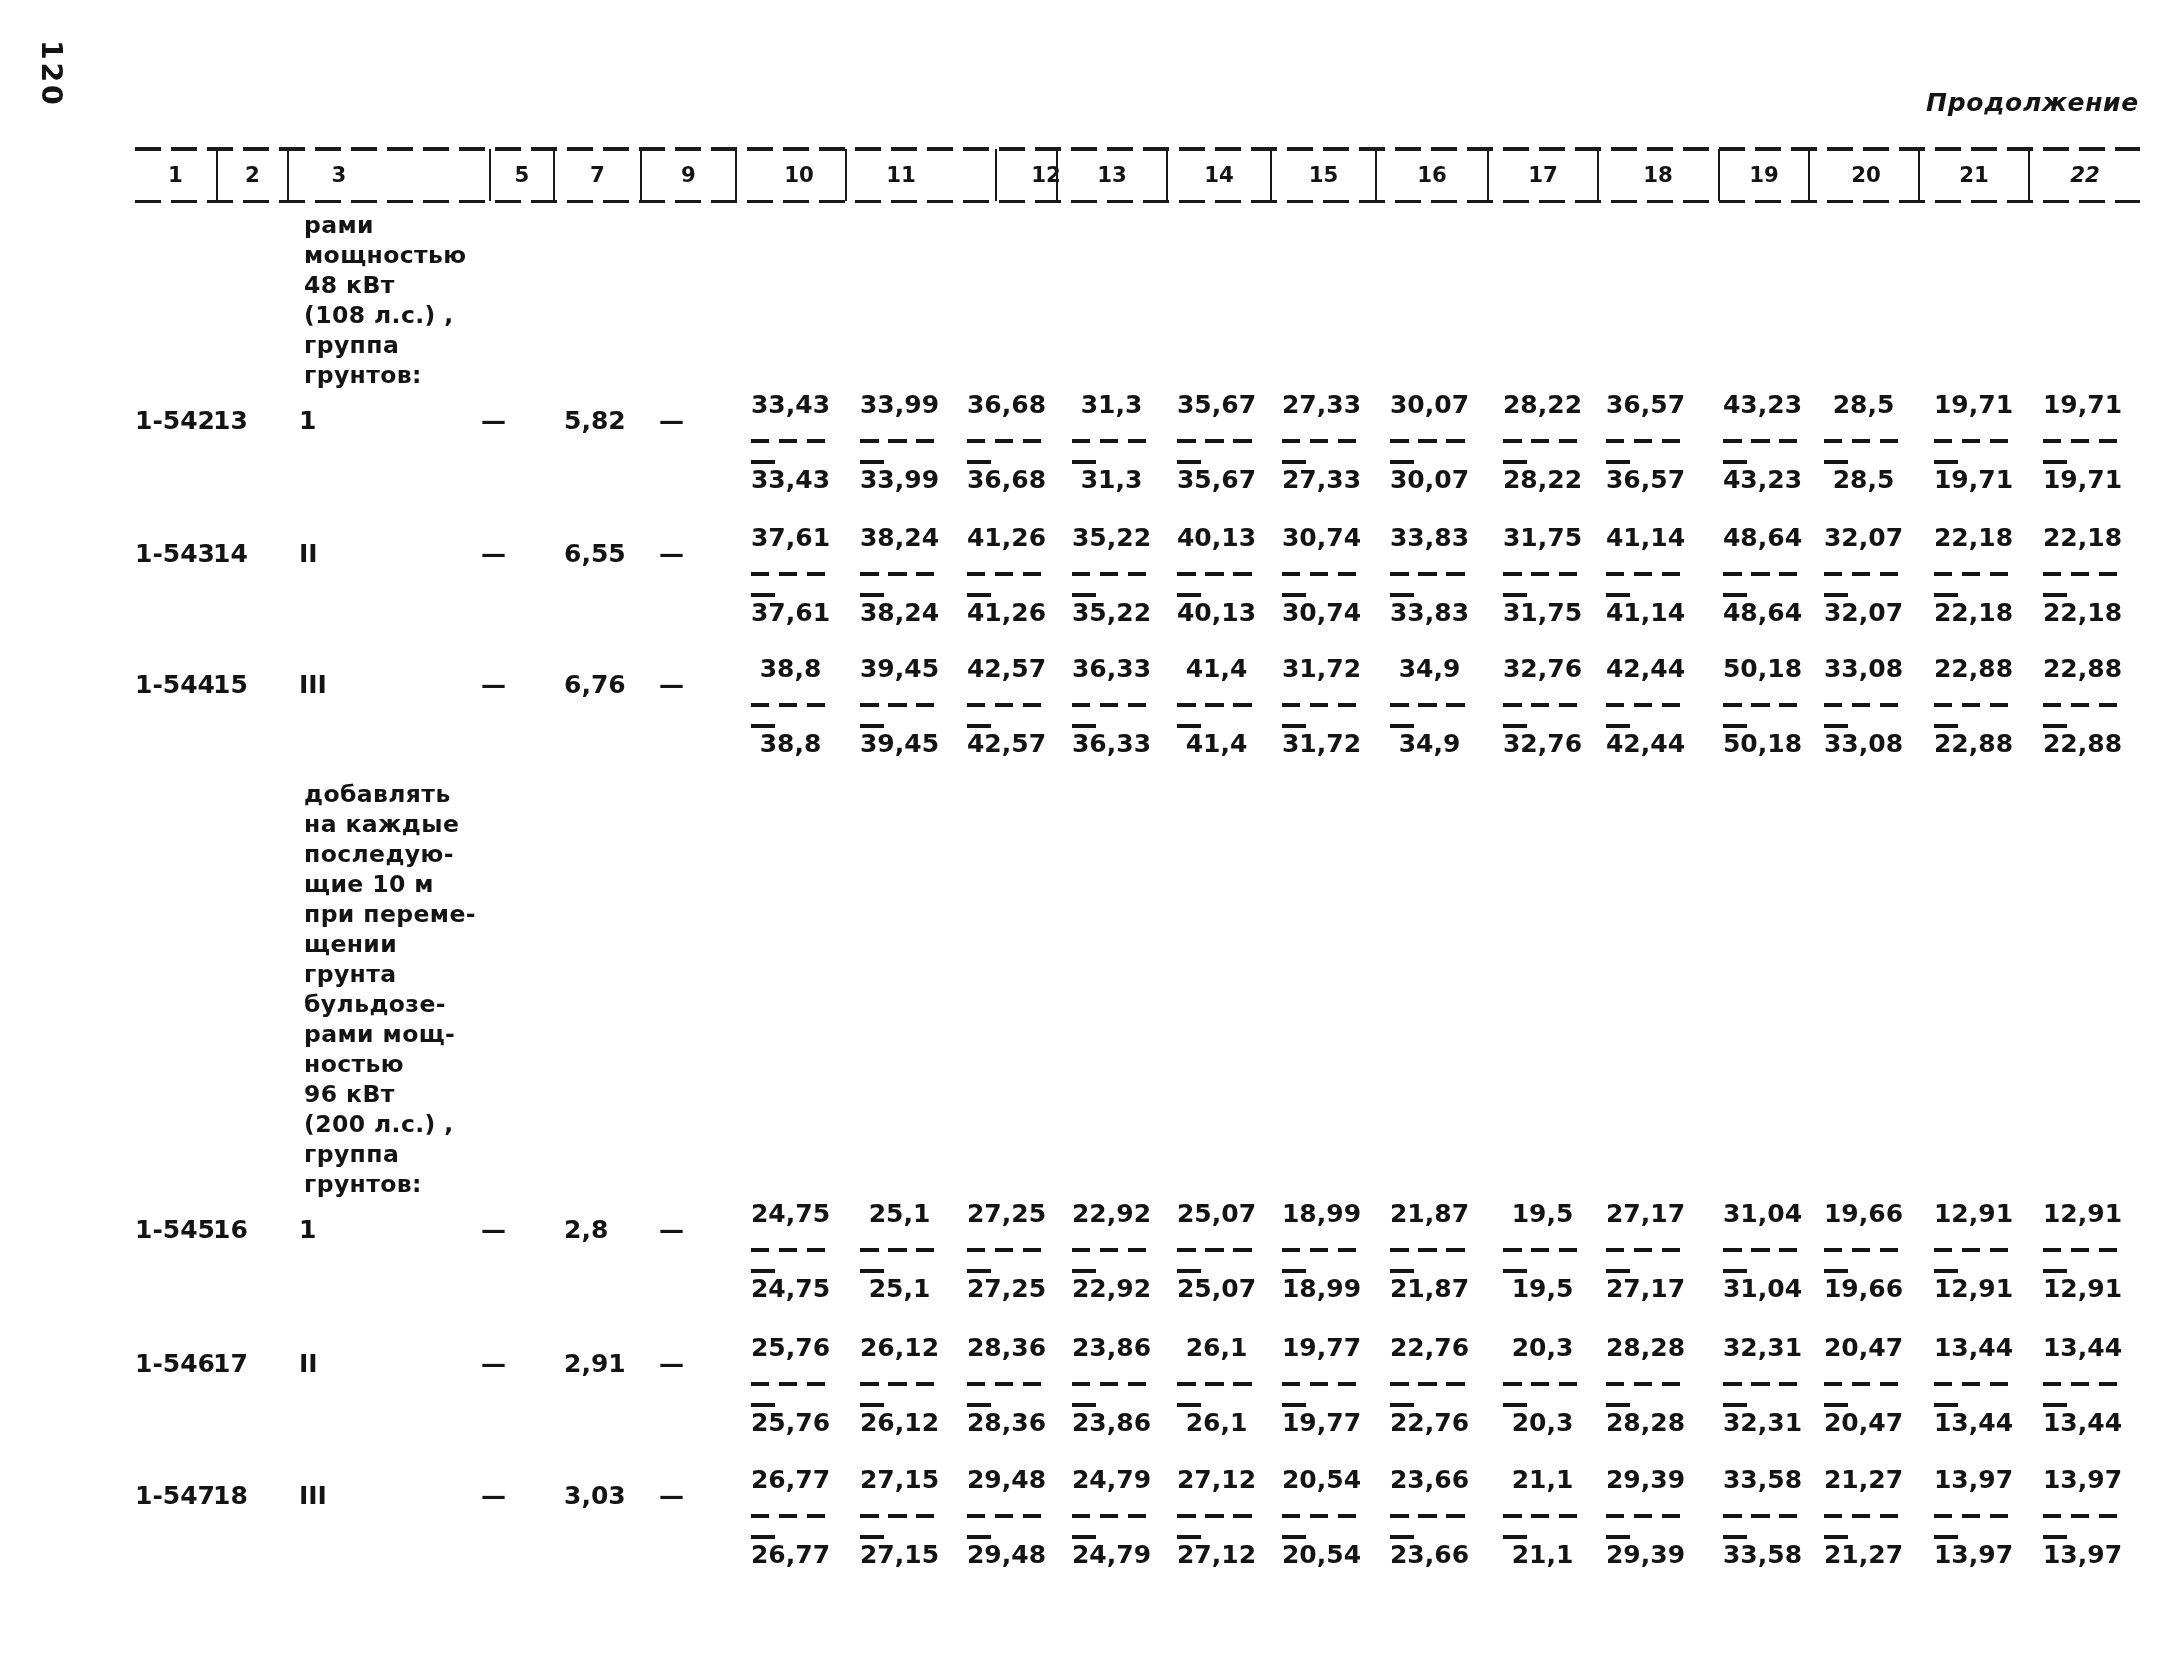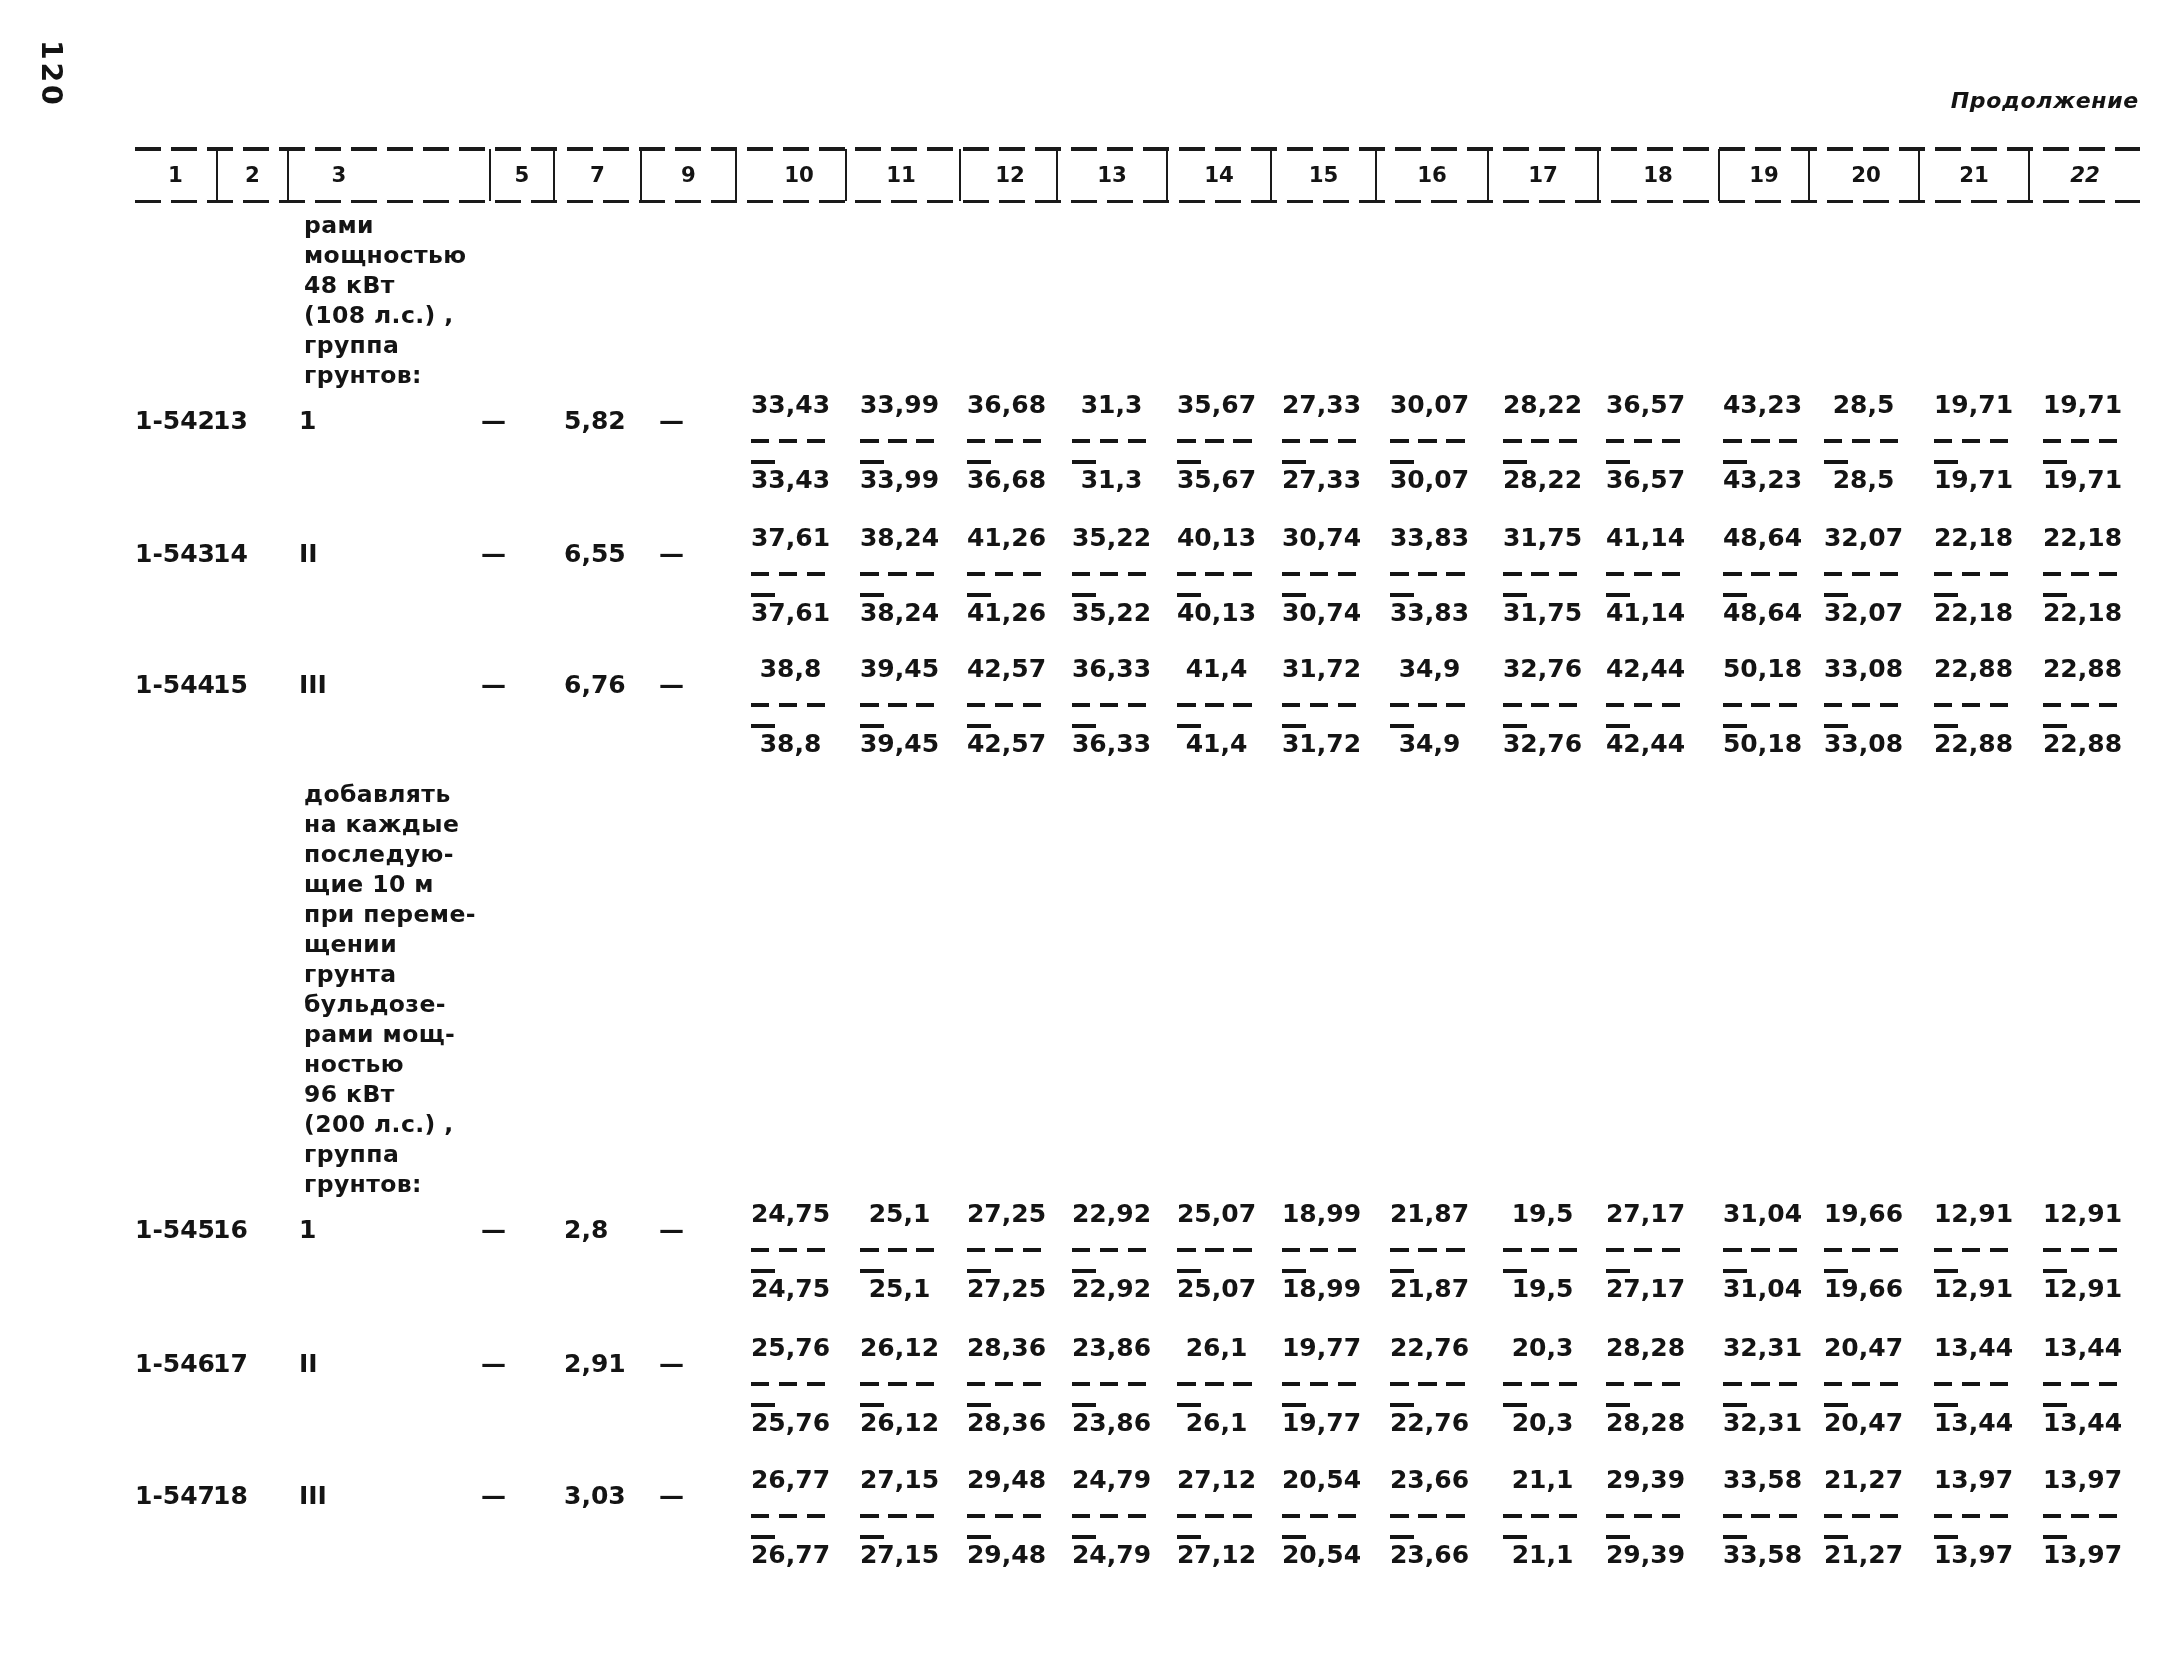--- a/index.html
+++ b/index.html
@@ -9,21 +9,21 @@
   }
 
   
   .pagenum {
     position:absolute; left:68px; top:40px; font-size:28.4px; font-weight:700;
     letter-spacing:2.8px; transform:rotate(90deg); transform-origin:left top; white-space:nowrap;
   }
 
   
   .continuation {
-    position:absolute; top:88px; right:44px; font-size:22px; font-weight:700;
+    position:absolute; top:88px; right:44px; font-size:25px; font-weight:700;
     font-style:italic; letter-spacing:0.7px;
   }
 
   
   .theader { position:absolute; left:135px; top:149px; width:2005px; height:52px; }
   .hrule {
     position:absolute; left:0; width:100%; height:3.6px;
     background:repeating-linear-gradient(90deg,#1a1a1a 0 25.6px,transparent 25.6px 36px);
   }
   .hrule.toprule { top:-2.1px; }
@@ -34,21 +34,21 @@
     font-size:21.3px; font-weight:700; border-left:2.1px solid #1a1a1a; box-sizing:border-box;
   }
   .hcell:nth-of-type(1){left:0;width:81px;border-left:none;}
   .hcell:nth-of-type(2){left:81px;width:71px;}
   .hcell:nth-of-type(3){left:152px;width:202px;padding-right:100px;}
   .hcell:nth-of-type(4){left:354px;width:64px;}
   .hcell:nth-of-type(5){left:418px;width:87px;}
   .hcell:nth-of-type(6){left:505px;width:95px;}
   .hcell:nth-of-type(7){left:600px;width:126px;}
   .hcell:nth-of-type(8){left:710px;width:110px;}
-  .hcell:nth-of-type(9){left:824px;width:100px;}
+  .hcell:nth-of-type(9){left:860px;width:100px;}
   .hcell:nth-of-type(10){left:921px;width:110px;}
   .hcell:nth-of-type(11){left:1031px;width:104px;}
   .hcell:nth-of-type(12){left:1135px;width:105px;}
   .hcell:nth-of-type(13){left:1240px;width:112px;}
   .hcell:nth-of-type(14){left:1352px;width:110px;}
   .hcell:nth-of-type(15){left:1462px;width:120px;}
   .hcell:nth-of-type(16){left:1583px;width:90px;}
   .hcell:nth-of-type(17){left:1673px;width:114px;}
   .hcell:nth-of-type(18){left:1783px;width:110px;}
   .hcell:nth-of-type(19){left:1893px;width:112px;font-style:italic;}

